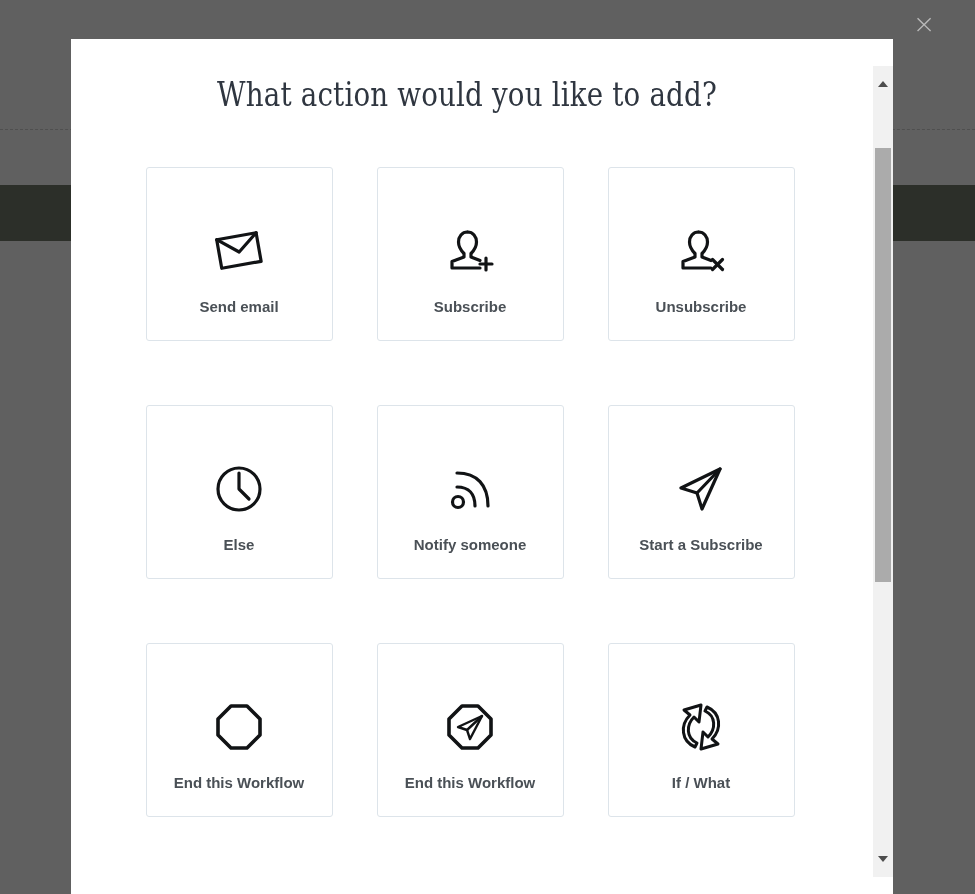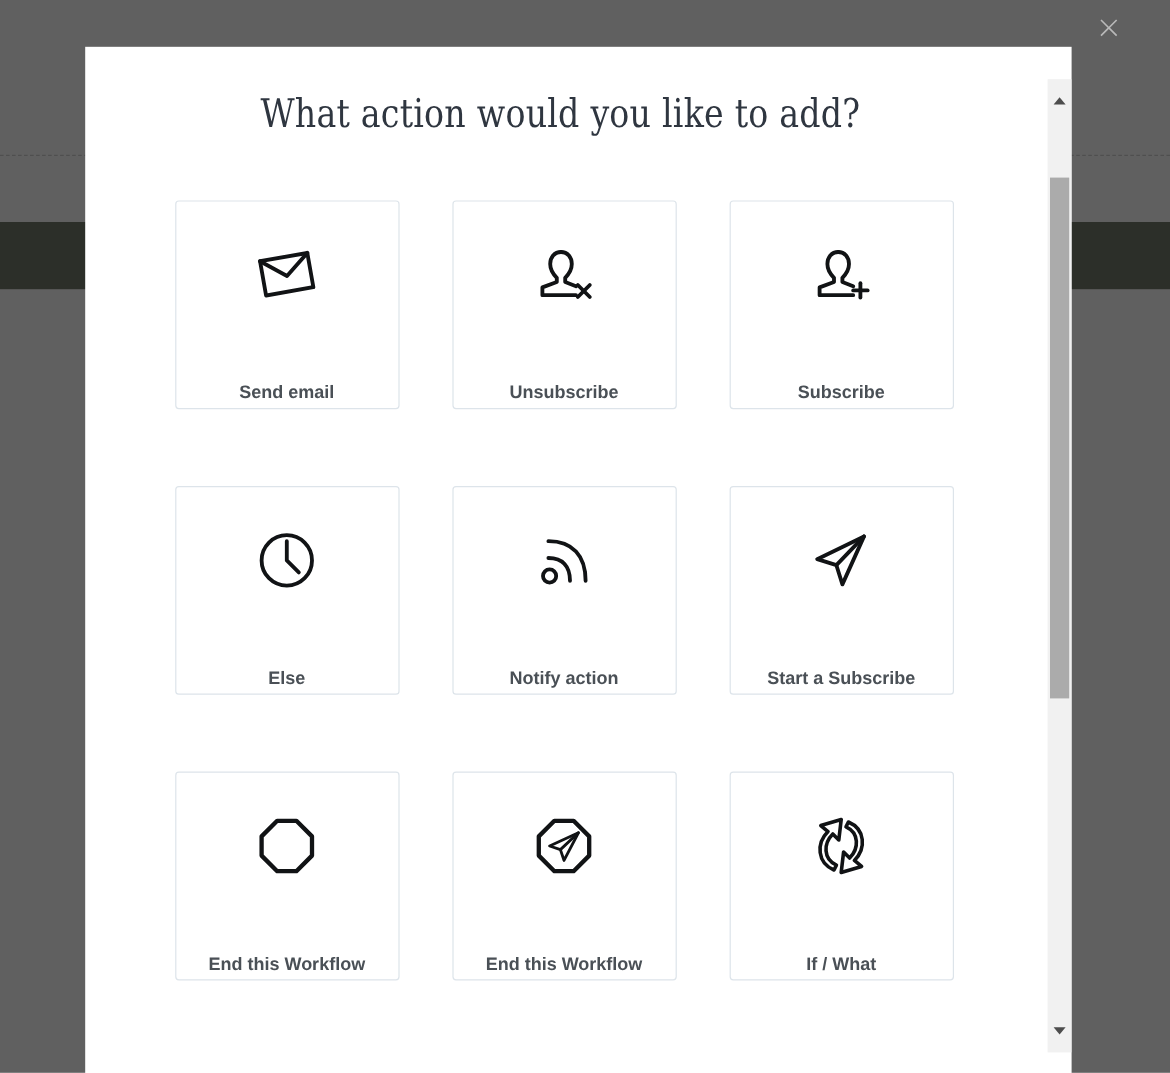--- a/index.html
+++ b/index.html
@@ -109,21 +109,21 @@
   .card {
     width: 187px;
     height: 174px;
     border: 1px solid #dde4ea;
     border-radius: 3px;
     background: #fff;
     box-sizing: border-box;
     display: flex;
     flex-direction: column;
     align-items: center;
-    justify-content: space-between;
+    justify-content: center;
     cursor: pointer;
     padding-top: 30px;
   }
 
   .card-icon {
     height: 62px;
     display: flex;
     align-items: center;
     justify-content: center;
     color: #111315;
@@ -208,58 +208,58 @@
           </svg>
         </div>
         <div class="card-label">Send email</div>
       </div>
 
       <div class="card">
         <div class="card-icon">
           <svg width="56" height="48" viewBox="0 0 56 48" fill="none" stroke="#111315" stroke-width="3.2" stroke-linejoin="round" stroke-linecap="round">
             <path d="M25.5 5 C31 5 34.5 9.5 34.5 15 C34.5 20 31.5 24 29 26.5 L29 30 L38 33.5"></path>
             <path d="M25.5 5 C20 5 16.5 9.5 16.5 15 C16.5 20 19.5 24 22 26.5 L22 30 L10 34.5 L10 41 L38 41"></path>
-            <path d="M39.5 32.5 L49.5 42.5"></path>
-            <path d="M49.5 32.5 L39.5 42.5"></path>
-          </svg>
-        </div>
-        <div class="card-label">Unsubscribe</div>
+            <path d="M44 31 L44 43"></path>
+            <path d="M38 37 L50 37"></path>
+          </svg>
+        </div>
+        <div class="card-label">Subscribe</div>
       </div>
 
       <div class="card">
         <div class="card-icon">
           <svg width="56" height="48" viewBox="0 0 56 48" fill="none" stroke="#111315" stroke-width="3.2" stroke-linejoin="round" stroke-linecap="round">
             <path d="M25.5 5 C31 5 34.5 9.5 34.5 15 C34.5 20 31.5 24 29 26.5 L29 30 L38 33.5"></path>
             <path d="M25.5 5 C20 5 16.5 9.5 16.5 15 C16.5 20 19.5 24 22 26.5 L22 30 L10 34.5 L10 41 L38 41"></path>
-            <path d="M44 31 L44 43"></path>
-            <path d="M38 37 L50 37"></path>
-          </svg>
-        </div>
-        <div class="card-label">Subscribe</div>
+            <path d="M39.5 32.5 L49.5 42.5"></path>
+            <path d="M49.5 32.5 L39.5 42.5"></path>
+          </svg>
+        </div>
+        <div class="card-label">Unsubscribe</div>
       </div>
 
       <div class="card">
         <div class="card-icon">
           <svg width="52" height="52" viewBox="0 0 52 52" fill="none" stroke="#111315" stroke-width="3.2" stroke-linejoin="round" stroke-linecap="round">
             <circle cx="26" cy="26" r="21"></circle>
             <path d="M26 10 L26 26 L36 36"></path>
           </svg>
         </div>
         <div class="card-label">Else</div>
       </div>
 
       <div class="card">
         <div class="card-icon">
           <svg width="54" height="50" viewBox="0 0 54 50" fill="none" stroke="#111315" stroke-width="3.2" stroke-linejoin="round" stroke-linecap="round">
             <circle cx="15" cy="38" r="5.5"></circle>
             <path d="M14 23 C26 23 32 30 32 42"></path>
             <path d="M14 9 C34 9 45 21 45 42"></path>
           </svg>
         </div>
-        <div class="card-label">Notify action</div>
+        <div class="card-label">Notify someone</div>
       </div>
 
       <div class="card">
         <div class="card-icon">
           <svg width="54" height="50" viewBox="0 0 54 50" fill="none" stroke="#111315" stroke-width="3.2" stroke-linejoin="round" stroke-linecap="round">
             <path d="M46 5 L7 24 L23 29 L28 45 Z"></path>
             <path d="M23 29 L46 5"></path>
           </svg>
         </div>
         <div class="card-label">Start a Subscribe</div>

